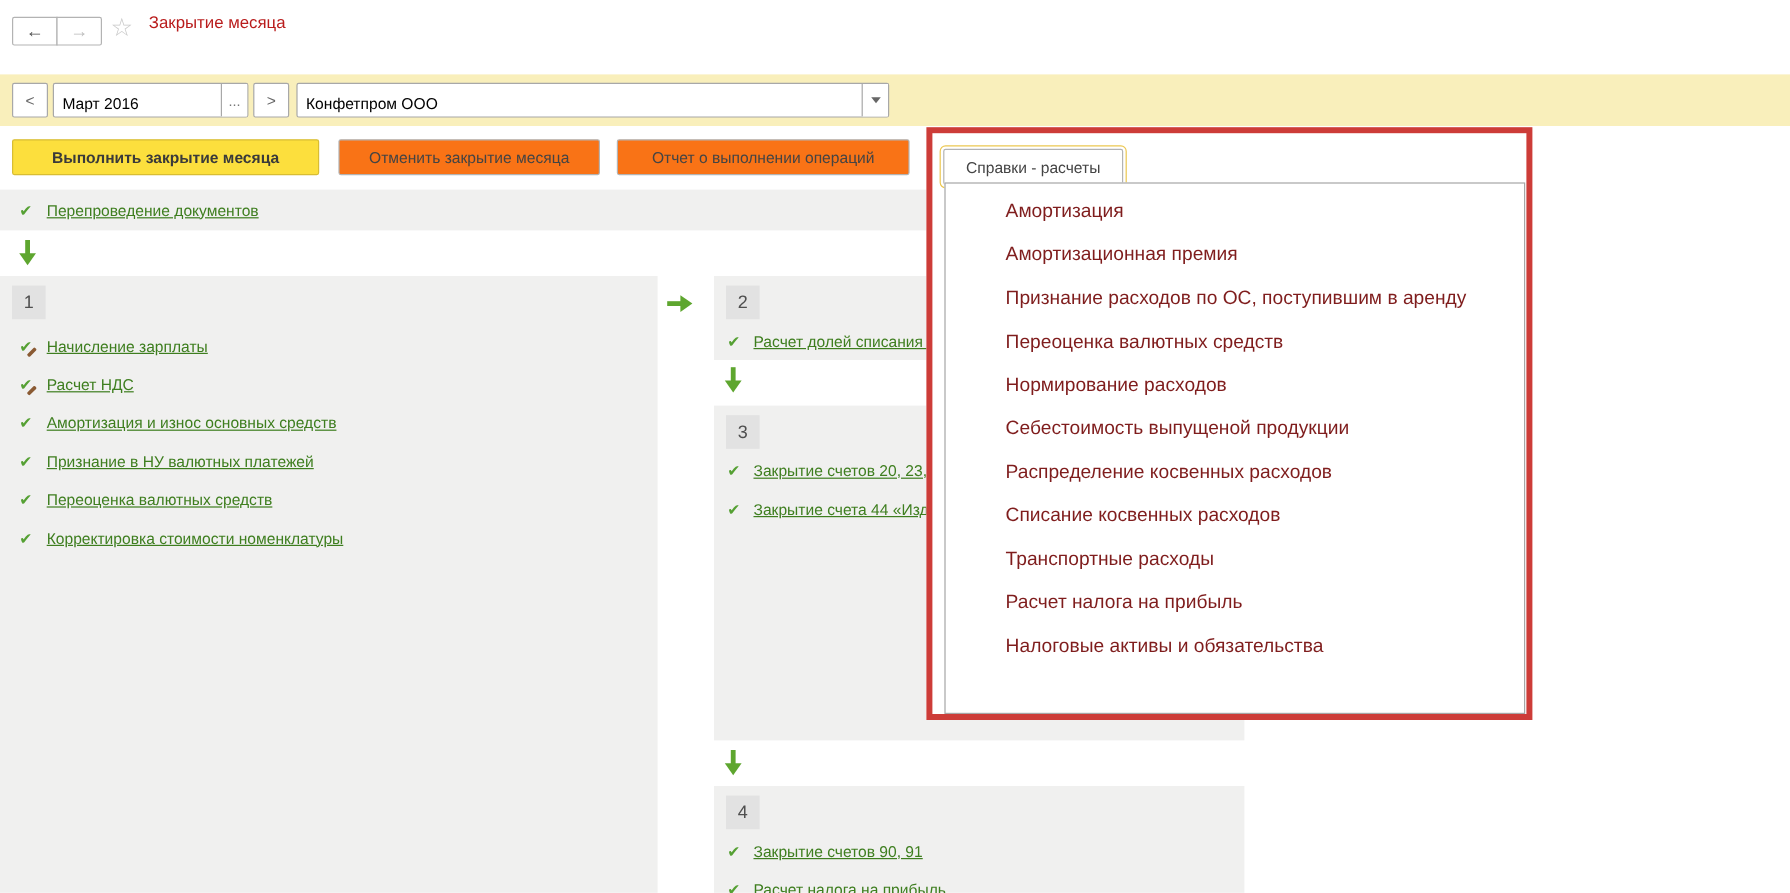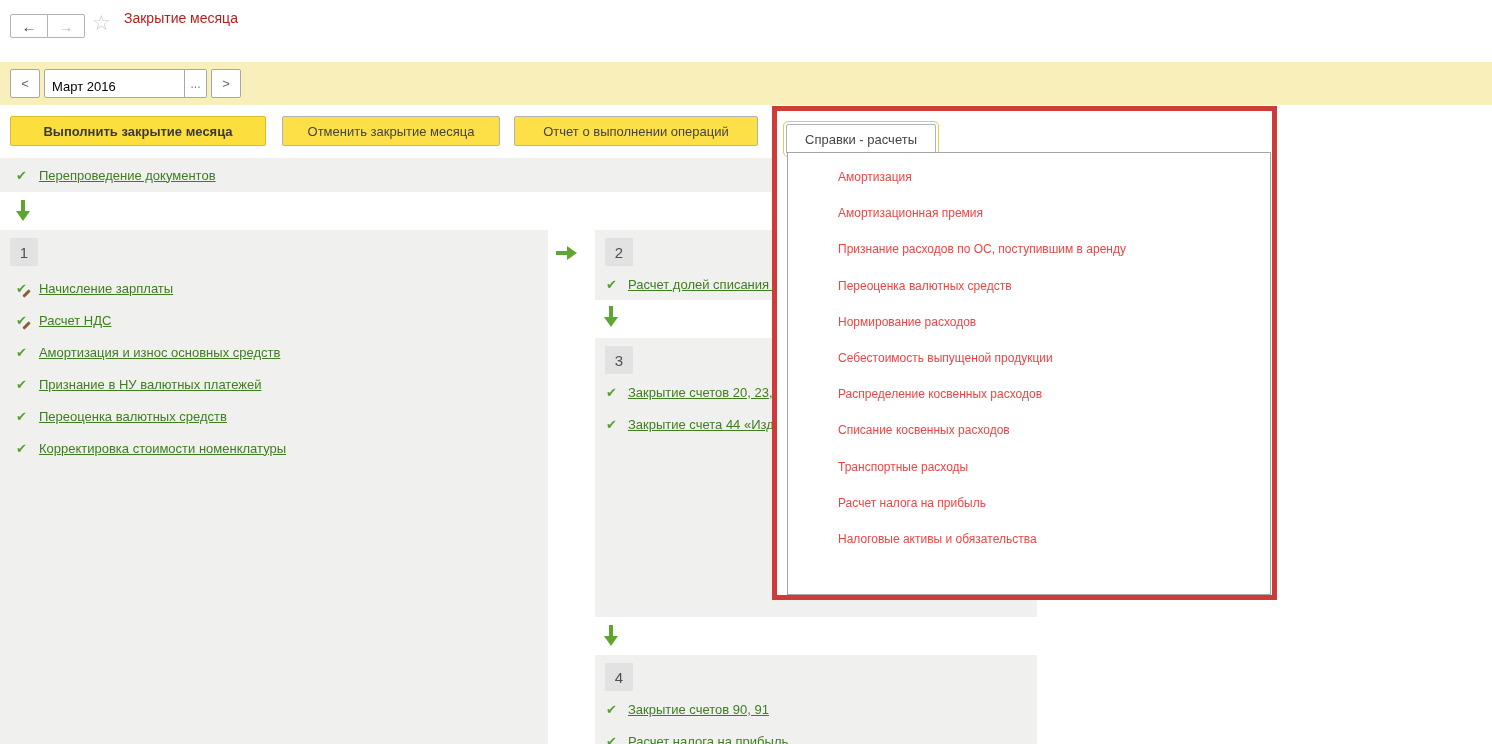--- a/index.html
+++ b/index.html
@@ -25,21 +25,21 @@
                      font-family:inherit; background:transparent; min-width:0; }
   .addon { width:22px; border-left:1px solid #a8a8a8; display:flex; align-items:center;
            justify-content:center; color:#777; font-size:12px; background:#fff; cursor:default; }
   .caret { width:0; height:0; border-left:4px solid transparent; border-right:4px solid transparent;
            border-top:5px solid #666; }
   .status { left:777px; top:69px; height:29px; display:flex; align-items:center; gap:8px;
             font-size:13px; color:#2e8b1e; }
   .status b { font-weight:bold; }
 
   
-  .btn { position:absolute; top:116px; height:30px; background:#fde047; border:1px solid #b3b3b3;
+  .btn { position:absolute; top:116px; height:30px; background:#f97316; border:1px solid #b3b3b3;
          border-radius:2px; display:flex; align-items:center; justify-content:center;
          font-size:13px; color:#444; cursor:default; }
   .btn.yellow { background:#fcdf3d; border-color:#d8bd33; font-weight:bold; color:#3a3a3a; }
 
   
   .graybar { left:0; top:158px; width:1037px; height:34px; background:#f0f0ef;
              display:flex; align-items:center; }
   .panel { background:#f0f0ef; }
   .badge { position:absolute; left:10px; top:8px; width:28px; height:28px; background:#e2e2e2;
            color:#4f4f4f; font-size:15px; display:flex; align-items:center; justify-content:center; }
@@ -62,22 +62,22 @@
 
   
   .overlay { left:772px; top:106px; width:505px; height:494px; background:#fff;
              border:5px solid #cd3c38; z-index:50; }
   .refbtn { position:absolute; left:9px; top:13px; width:150px; height:30px; background:#fff;
             border:1px solid #b3b3b3; border-radius:2px; display:flex; align-items:center;
             justify-content:center; font-size:13px; color:#444;
             outline:1px solid #ecc751; outline-offset:2px; }
   .menu { position:absolute; left:10px; top:41px; width:484px; height:443px; background:#fff;
           border:1px solid #a6a6a6; padding-top:6px; overflow:hidden; }
-  .mi { height:36.2px; display:flex; align-items:center; padding-left:50px; font-size:12px;
-        color:#ef4444; white-space:nowrap; cursor:default; }
+  .mi { height:36.2px; display:flex; align-items:center; padding-left:50px; font-size:16px;
+        color:#7f1d1d; white-space:nowrap; cursor:default; }
 </style>
 </head>
 <body>
 
 <div class="abs navgroup">
   <div class="navbtn back">
       <span>←</span>
     </div>
   <div class="navbtn fwd">
       <span>→</span>
@@ -86,20 +86,26 @@
 <div class="abs star">☆</div>
 <div class="abs pagetitle">Закрытие месяца</div>
 
 <div class="abs band">
   <div class="abs sqbtn" style="left:10px;top:7px;">&lt;</div>
   <div class="abs fieldwrap" style="left:44px;top:7px;width:163px;">
     <input value="Март 2016" style="">
     <div class="addon">...</div>
   </div>
   <div class="abs sqbtn" style="left:211px;top:7px;">&gt;</div>
+  <div class="abs fieldwrap" style="left:247px;top:7px;width:494px;">
+    <input value="Конфетпром ООО" style="">
+    <div class="addon">
+      <span class="caret"></span>
+    </div>
+  </div>
   <div class="abs status">
     <span>Состояние:</span>
     <b>Выполнено</b>
   </div>
 </div>
 
 <div class="btn yellow" style="left:10px;width:256px;">Выполнить закрытие месяца</div>
 <div class="btn" style="left:282px;width:218px;">Отменить закрытие месяца</div>
 <div class="btn" style="left:514px;width:244px;">Отчет о выполнении операций</div>
 

